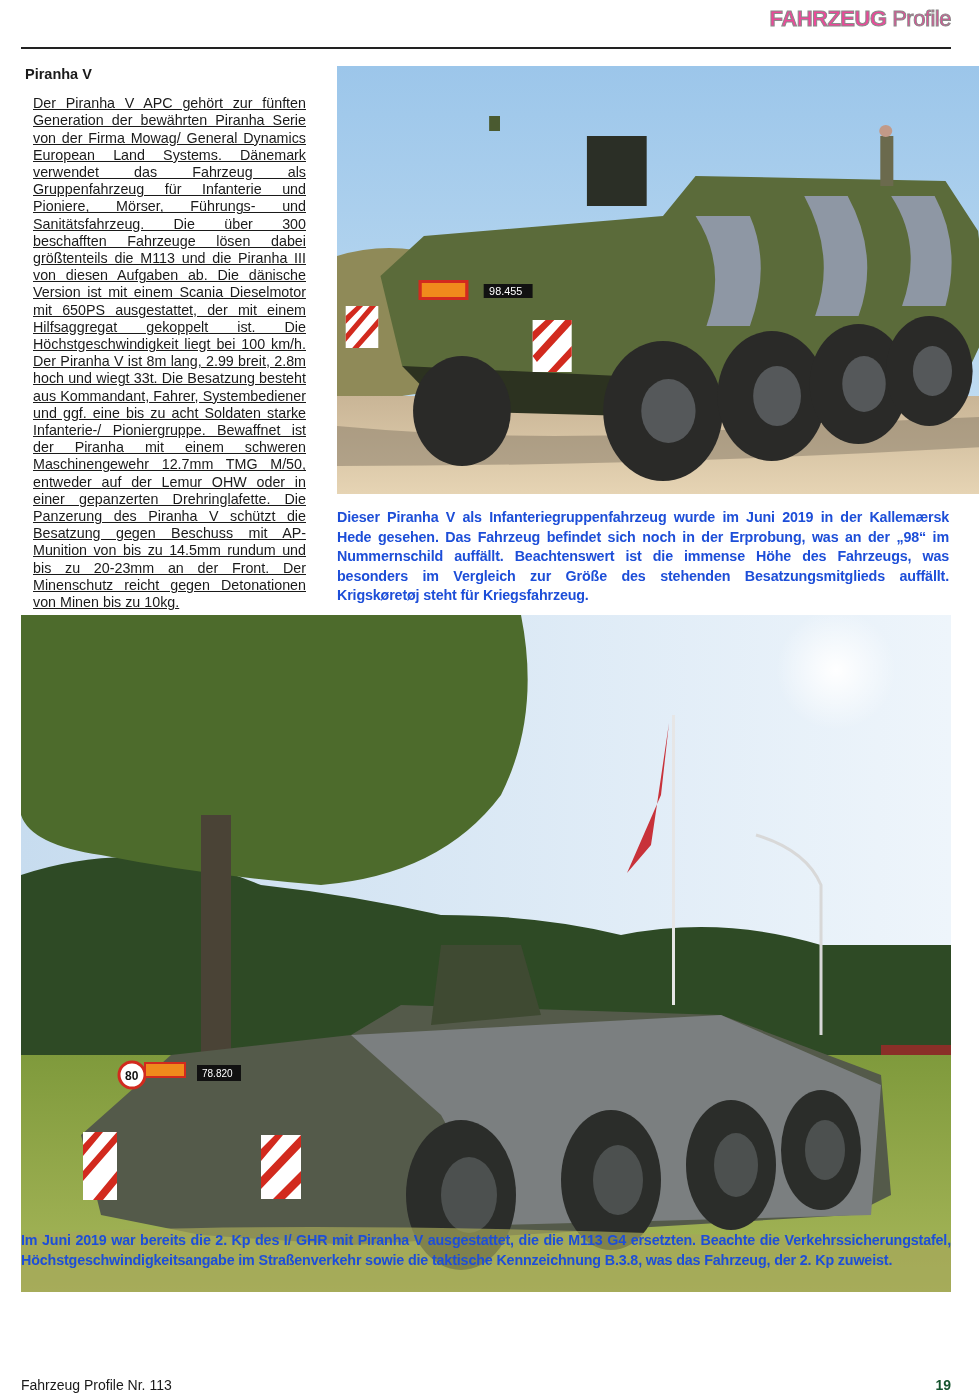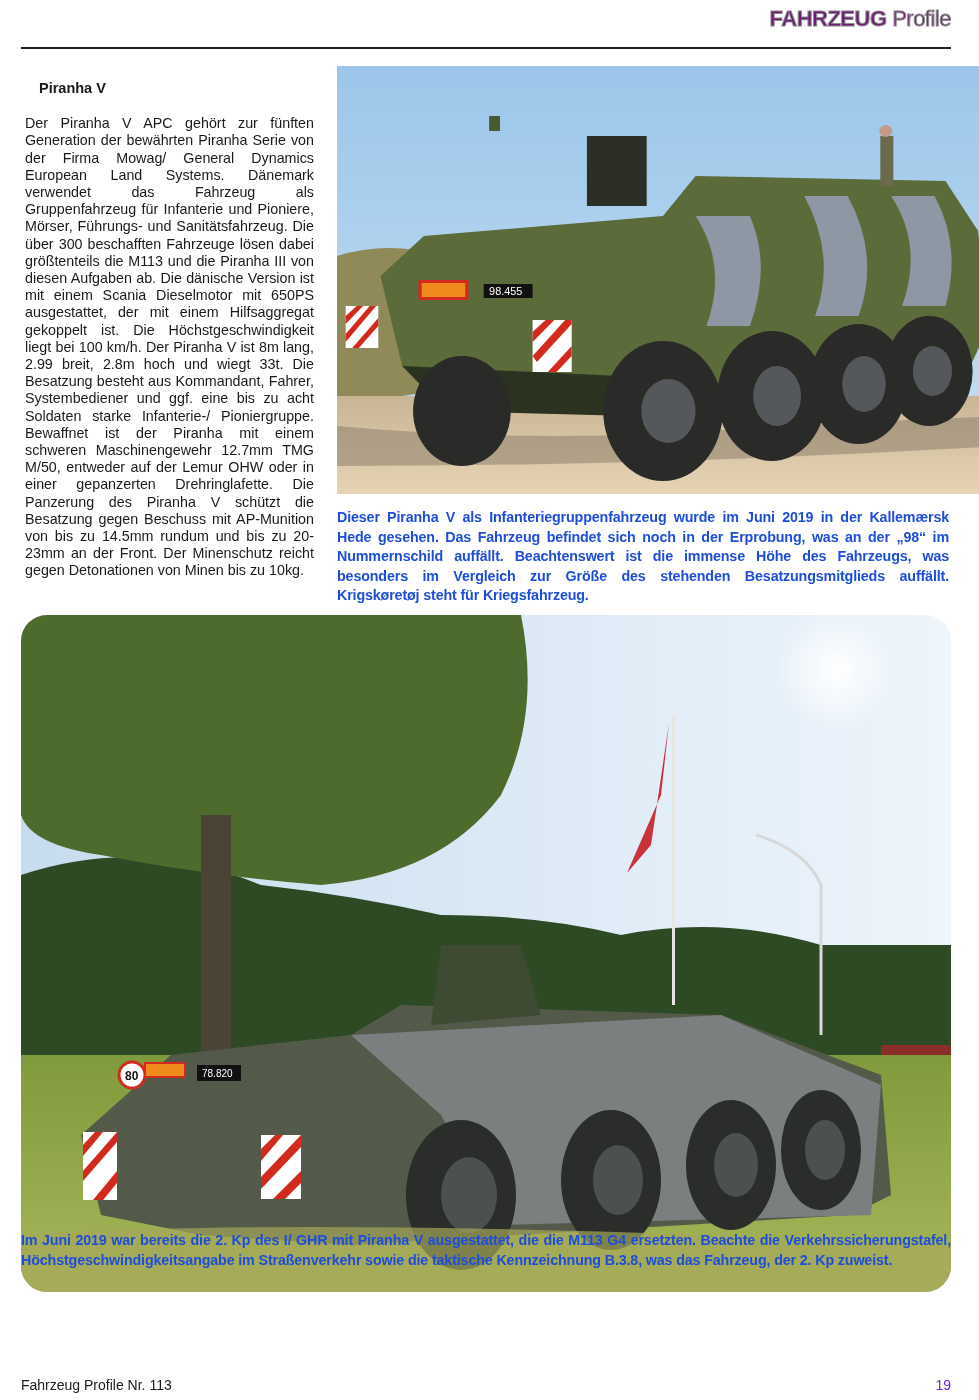--- a/index.html
+++ b/index.html
@@ -1,35 +1,35 @@
 <!DOCTYPE html>
 <html><head>
   <meta charset="utf-8">
   <style>
     html, body { margin:0; padding:0; background:#ffffff; }
     body { width:979px; height:1400px; position:relative; overflow:hidden;
       font-family:"Liberation Sans", sans-serif; color:#1a1a1a; }
     .running-head { position:absolute; top:6px; right:28px; font-size:22px; font-weight:bold;
-      color:#701a75; -webkit-text-stroke:1px #8a8a8a; letter-spacing:-0.5px; }
+      color:#ec4899; -webkit-text-stroke:1px #8a8a8a; letter-spacing:-0.5px; }
     .running-head .light { font-weight:normal; }
     .head-rule { position:absolute; left:21px; top:47px; width:930px; height:2px; background:#222; }
     .body-col { position:absolute; left:21px; top:62px; width:297px; font-size:14.3px; line-height:17.2px;
       text-align:justify; color:#1a1a1a; }
-    .body-col h2 { margin:18px; font-size:14.5px; font-weight:bold; line-height:17.2px; }
-    .body-col p { margin:4px; hyphens:manual; }
+    .body-col h2 { margin:4px; font-size:14.5px; font-weight:bold; line-height:17.2px; }
+    .body-col p { margin:12px; hyphens:manual;text-decoration:underline; }
     .photo { position:absolute; overflow:hidden; }
     .photo svg { display:block; width:100%; height:100%; }
     .photo1 { left:337px; top:66px; width:665px; height:428px; }
-    .photo2 { left:21px; top:615px; width:930px; height:677px;border-radius:26px; }
+    .photo2 { left:21px; top:615px; width:930px; height:677px; }
     .caption { position:absolute; font-size:14.3px; line-height:19.5px; font-weight:bold;
       text-align:justify; color:#1d4ed8; letter-spacing:-0.15px; }
     .caption1 { left:337px; top:508px; width:612px; }
     .caption2 { left:21px; top:1231px; width:930px; }
     .footer-left { position:absolute; left:21px; top:1377px; font-size:14px; color:#1a1a1a; }
-    .footer-right { position:absolute; right:28px; top:1377px; font-size:14px; color:#6d28d9; }
+    .footer-right { position:absolute; right:28px; top:1377px; font-size:14px; color:#14532d;font-weight:bold; }
   </style>
 </head>
 <body>
 
 <div class="running-head"><span>FAHRZEUG</span><span class="light"> Profile</span></div>
 <div class="head-rule"></div>
 
 <div class="body-col">
   <h2>Piranha V</h2>
   <p>Der Piranha V APC gehört zur fünften Generation der bewährten Piranha Serie von der Firma Mowag/ General Dynamics European Land Systems. Dänemark verwendet das Fahrzeug als Gruppenfahrzeug für Infanterie und Pioniere, Mörser, Führungs- und Sanitätsfahrzeug. Die über 300 beschafften Fahrzeuge lösen dabei größtenteils die M113 und die Piranha III von diesen Aufgaben ab. Die dänische Version ist mit einem Scania Dieselmotor mit 650PS ausgestattet, der mit einem Hilfsaggregat gekoppelt ist. Die Höchstgeschwindigkeit liegt bei 100 km/h. Der Piranha V ist 8m lang, 2.99 breit, 2.8m hoch und wiegt 33t. Die Besatzung besteht aus Kommandant, Fahrer, Systembediener und ggf. eine bis zu acht Soldaten starke Infanterie-/ Pioniergruppe. Bewaffnet ist der Piranha mit einem schweren Maschinengewehr 12.7mm TMG M/50, entweder auf der Lemur OHW oder in einer gepanzerten Drehringlafette. Die Panzerung des Piranha V schützt die Besatzung gegen Beschuss mit AP-Munition von bis zu 14.5mm rundum und bis zu 20-23mm an der Front. Der Minenschutz reicht gegen Detonationen von Minen bis zu 10kg.</p>

